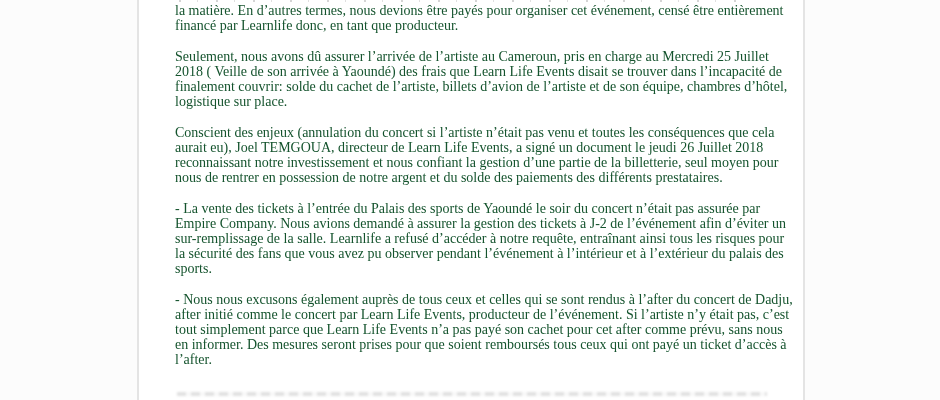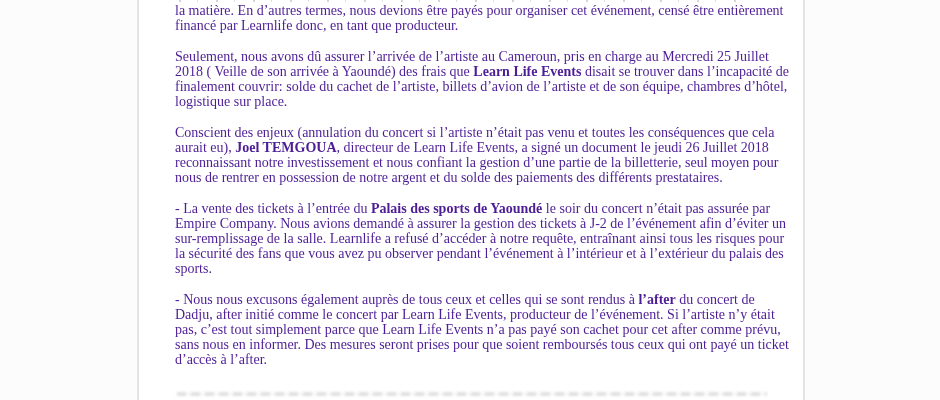--- a/index.html
+++ b/index.html
@@ -22,26 +22,26 @@
     background: #ffffff;
     border-left: 2px solid #e4e4e4;
     border-right: 2px solid #e4e4e4;
   }
   .text-column {
     position: absolute;
     left: 36px; top: 3px;
     width: 620px;
     font-size: 14px;
     line-height: 15px;
-    color: #4c1d95;
+    color: #14532d;
     text-align: left;
     filter: blur(0.3px);
   }
   .text-column p { margin: 0 0 16px 0; }
-  .text-column b { font-weight: bold; }
+  .text-column b { font-weight: normal; }
   
   .top-sliver {
     position: absolute;
     left: 40px; top: 0;
     width: 565px; height: 2px;
     background: repeating-linear-gradient(90deg,
       rgba(40,40,40,0.55) 0 2px, transparent 2px 18px,
       rgba(40,40,40,0.4) 18px 19px, transparent 19px 37px);
     opacity: 0.35;
     filter: blur(0.4px);

